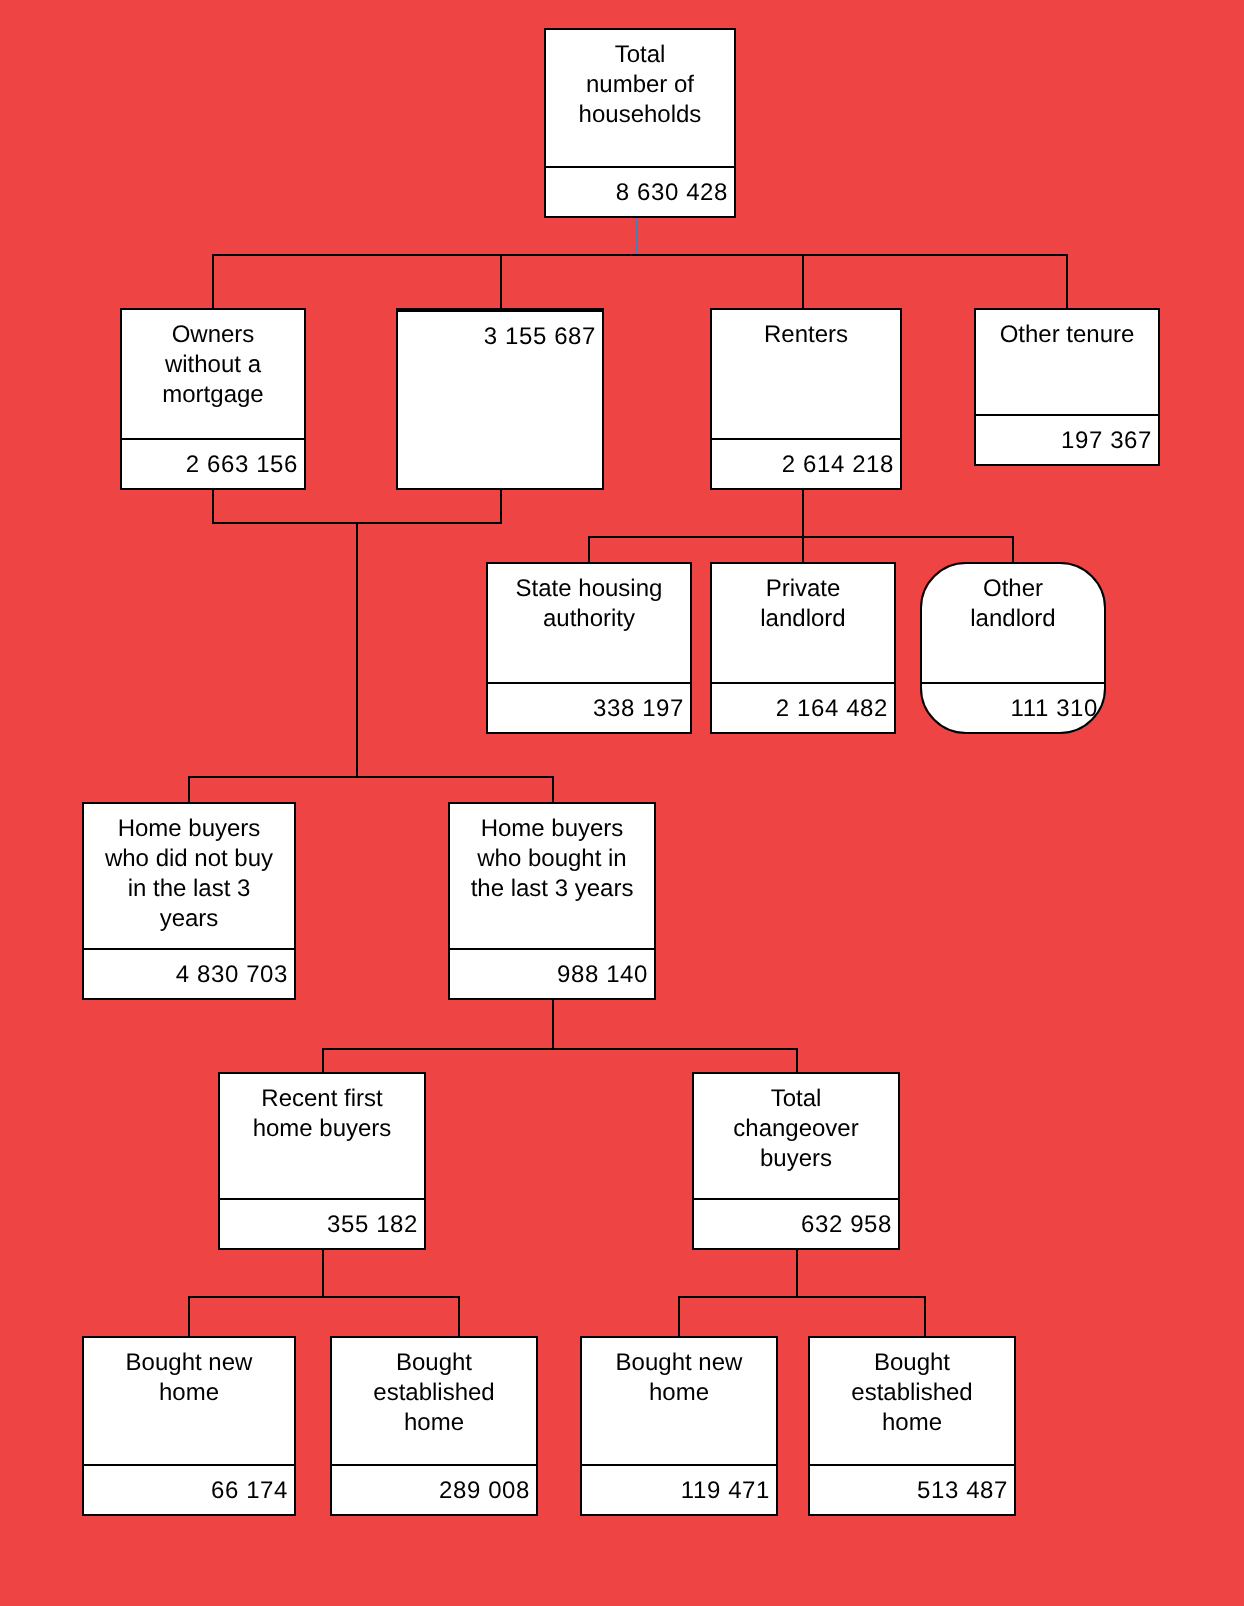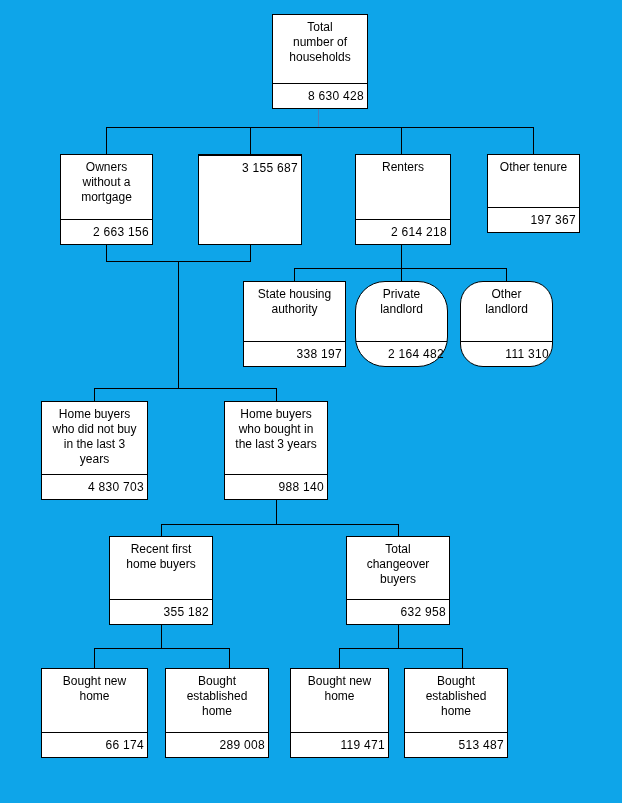--- a/index.html
+++ b/index.html
@@ -5,21 +5,21 @@
 <style>
   html, body {
     margin: 0;
     padding: 0;
     background: #ffffff;
   }
   #canvas {
     position: relative;
     width: 622px;
     height: 803px;
-    background: #0ea5e9;
+    background: #ef4444;
     font-family: "Liberation Sans", sans-serif;
     overflow: hidden;
   }
 
   
   .node {
     position: absolute;
     box-sizing: border-box;
     border: 1px solid #000000;
     background: #ffffff;
@@ -132,21 +132,21 @@
     <div class="label">Other tenure</div>
     <div class="value">197 367</div>
   </div>
 
   <div class="node" style="left:243px; top:281px; width:103px; height:86px;">
     <div class="label">State housing
 authority</div>
     <div class="value">338 197</div>
   </div>
 
-  <div class="node" style="left:355px; top:281px; width:93px; height:86px;border-radius:30px;">
+  <div class="node" style="left:355px; top:281px; width:93px; height:86px;">
     <div class="label">Private
 landlord</div>
     <div class="value">2 164 482</div>
   </div>
 
   <div class="node" style="left:460px; top:281px; width:93px; height:86px;border-radius:23px;">
     <div class="label">Other
 landlord</div>
     <div class="value">111 310</div>
   </div>

